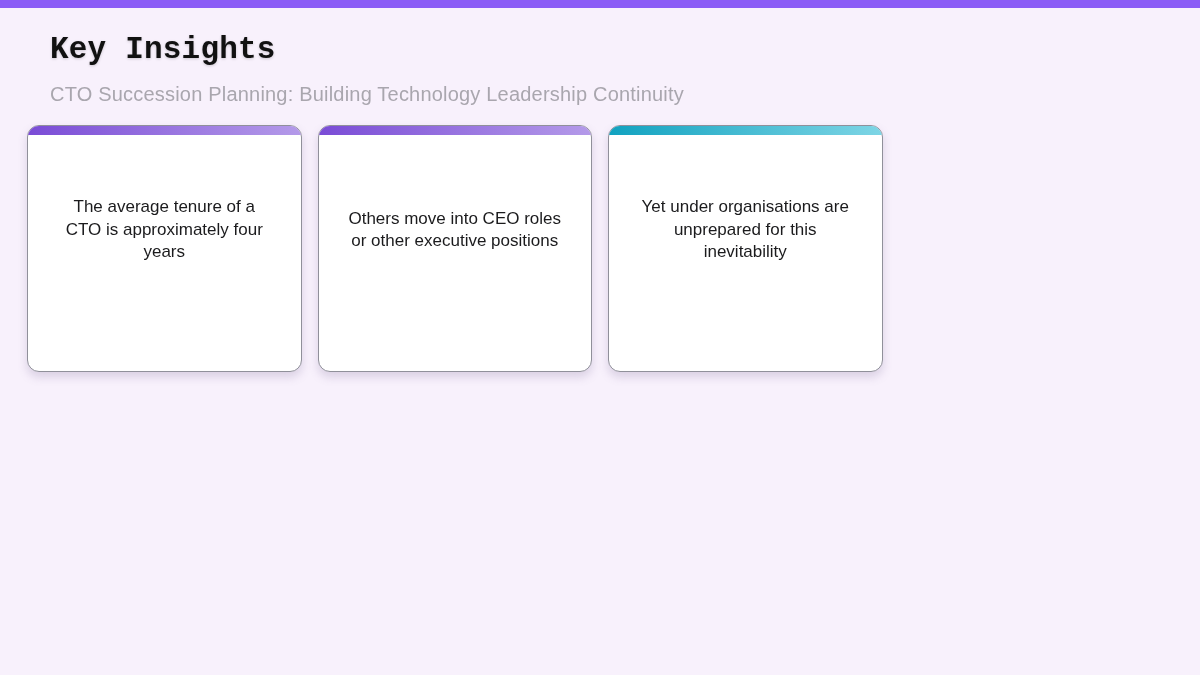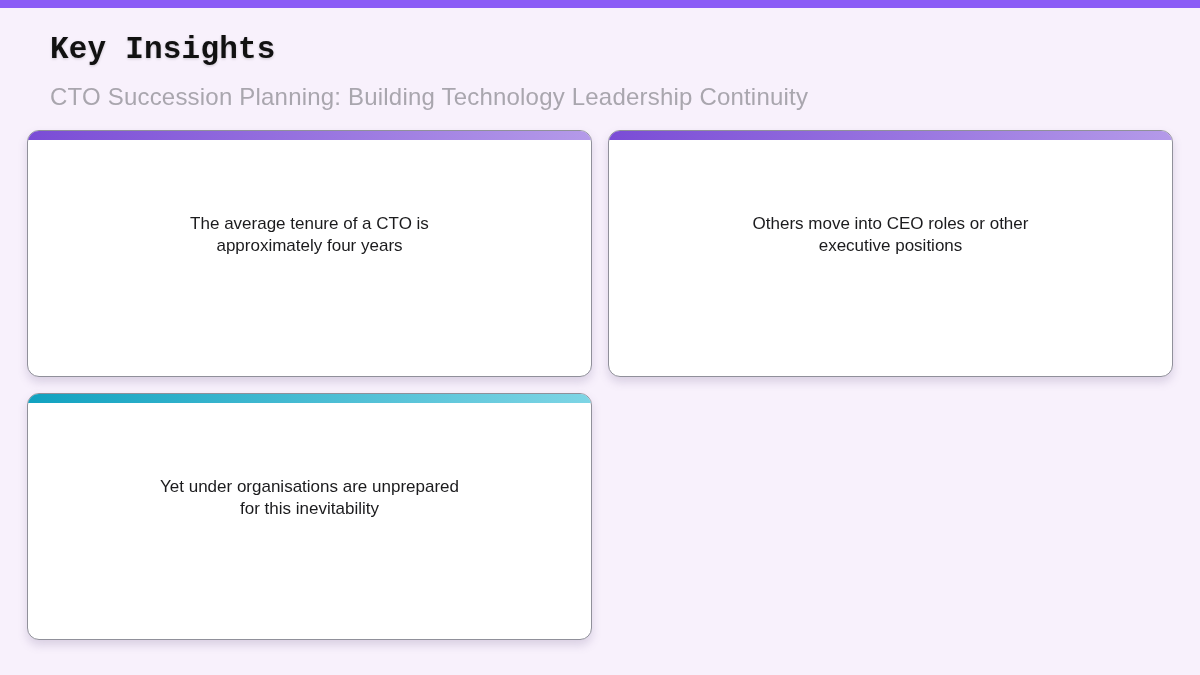--- a/index.html
+++ b/index.html
@@ -20,29 +20,29 @@
   .page-title {
     font-size: 31px;
     font-weight: 700;
     color: #111111;
     letter-spacing: 0.2px;
     text-shadow: 0 1px 3px rgba(0,0,0,0.18);
     font-family: Liberation Mono, monospace;
   }
   .page-subtitle {
     margin-top: 16px;
-    font-size: 24px;
+    font-size: 20px;
     font-weight: 400;
     color: var(--subtitle, #a9a6ae);
     letter-spacing: 0.2px;
   }
   .insight-grid {
     margin: 19px 27px 0 27px;
     display: grid;
-    grid-template-columns: repeat(2, 1fr);
+    grid-template-columns: repeat(4, 1fr);
     column-gap: 31px;
     row-gap: 32px;
     gap: 16px;
   }
   .card {
     height: 247px;
     background: #ffffff;
     border: 1px solid var(--card-border, #90909a);
     border-radius: 12px;
     box-shadow: 0 5px 10px rgba(110, 90, 140, 0.22);

